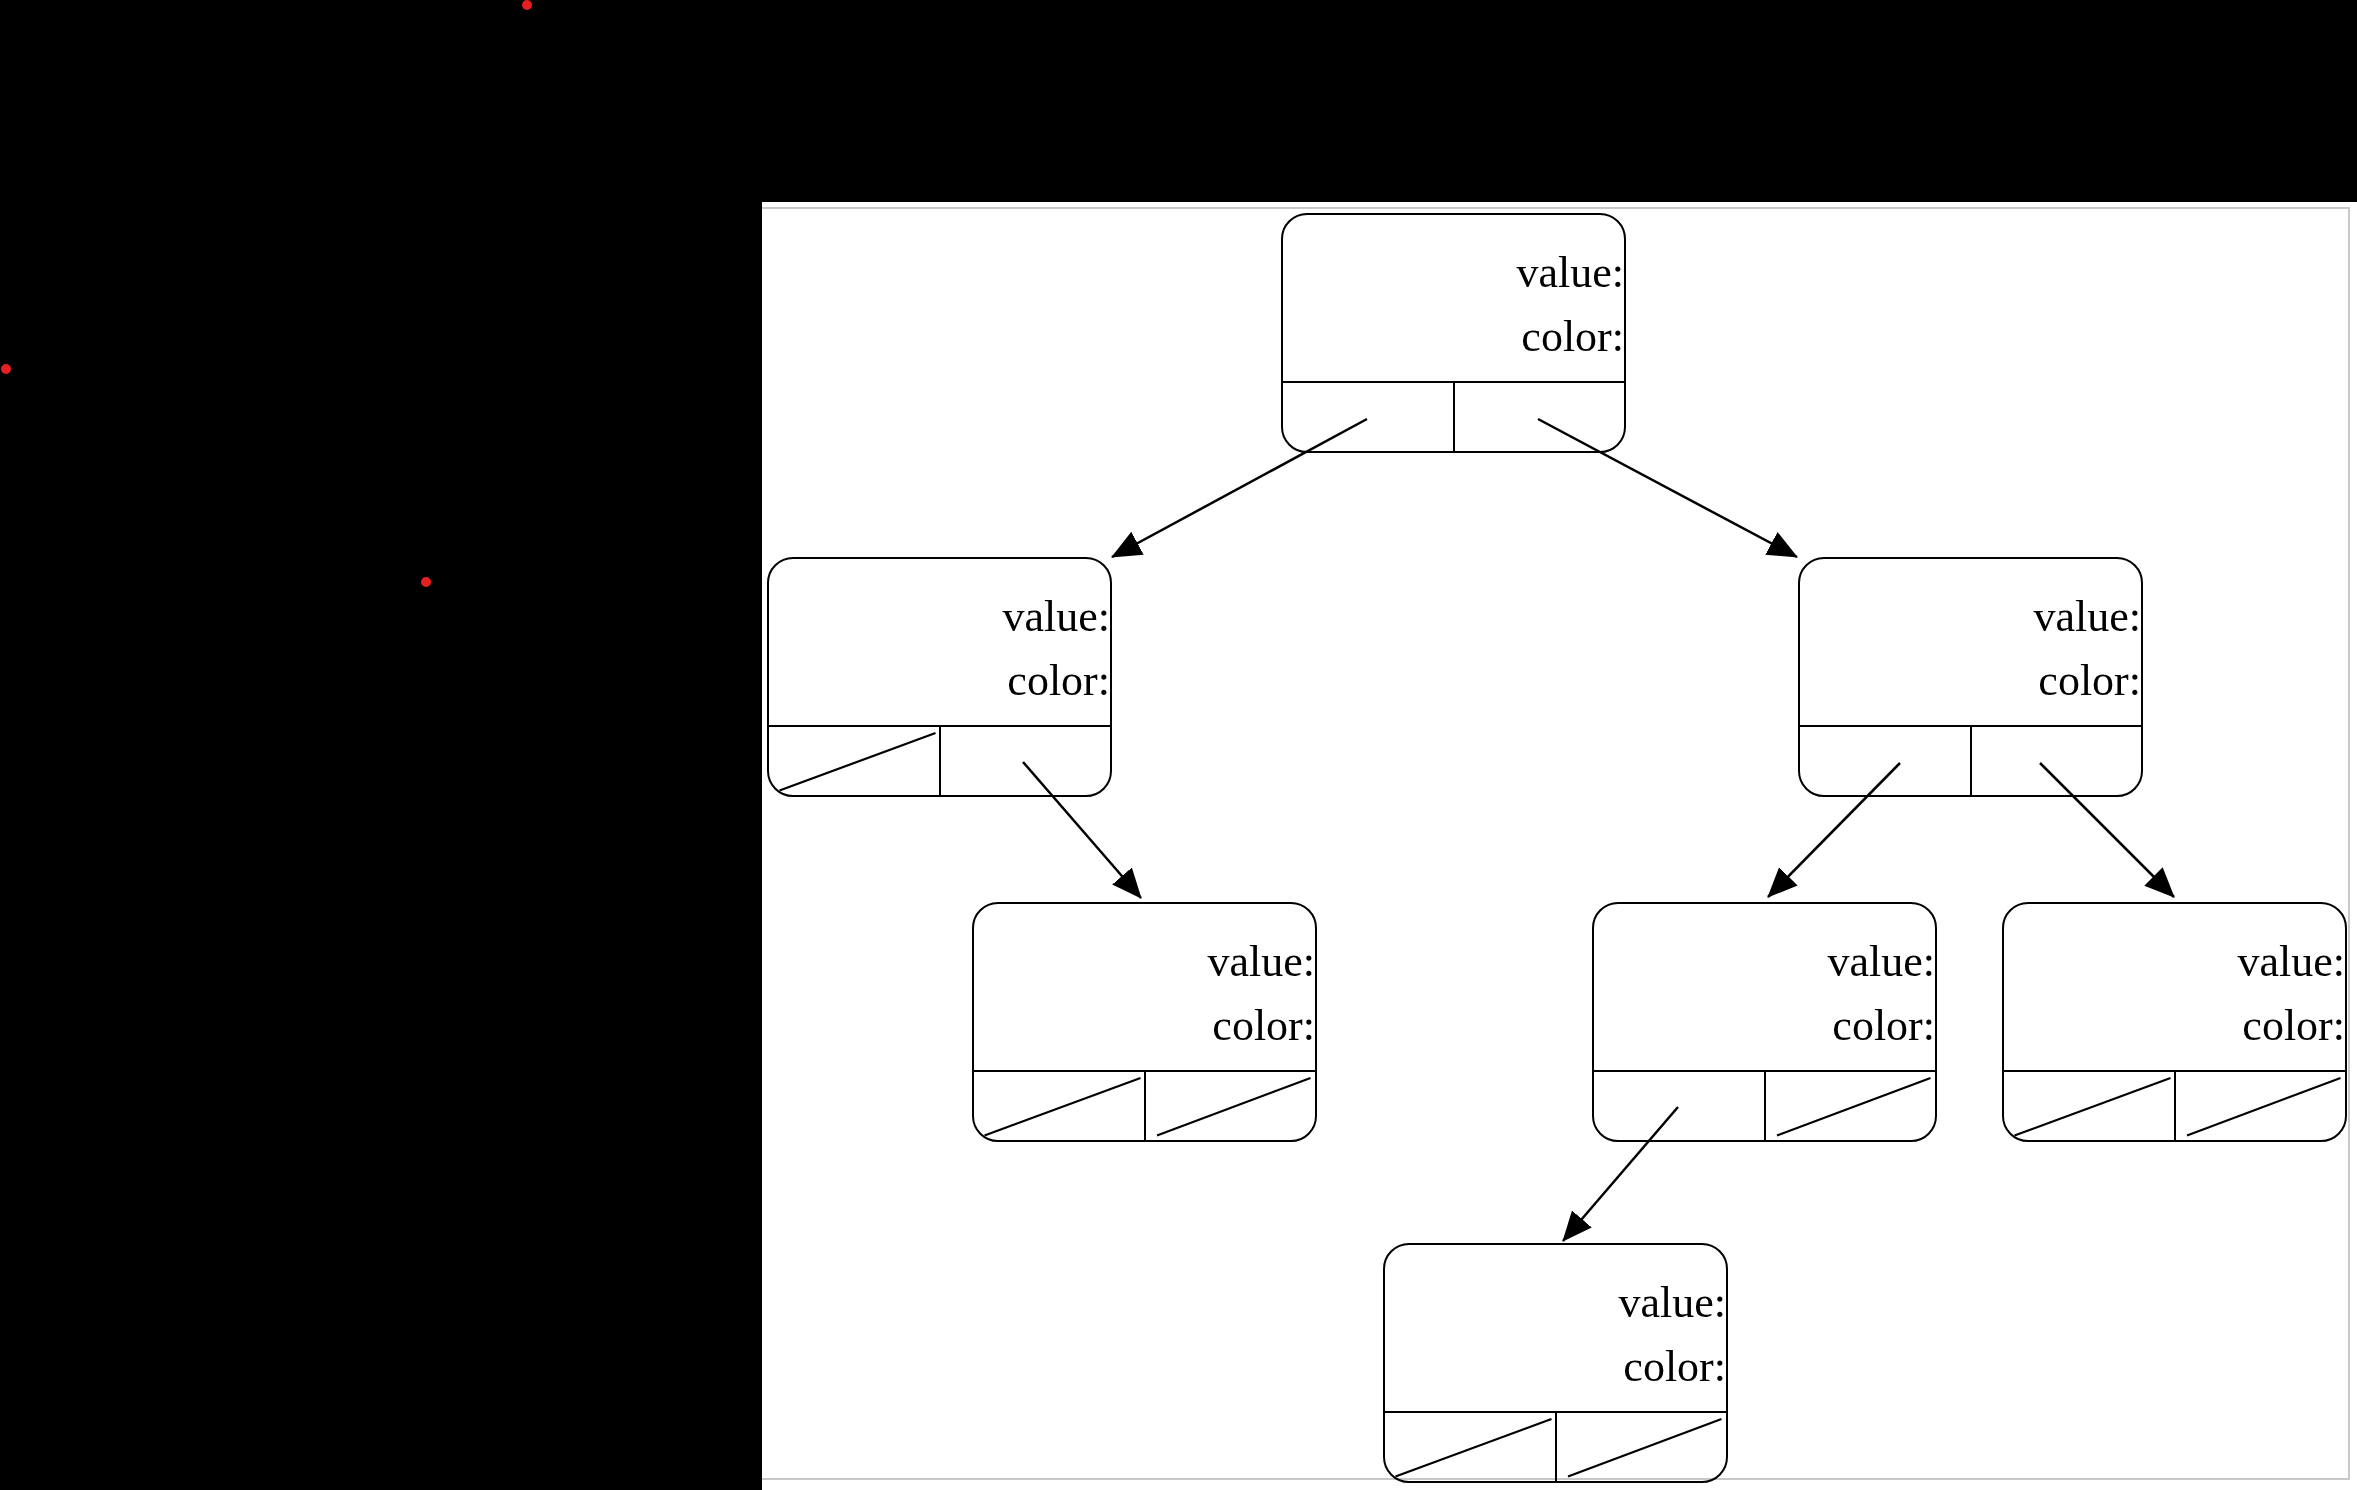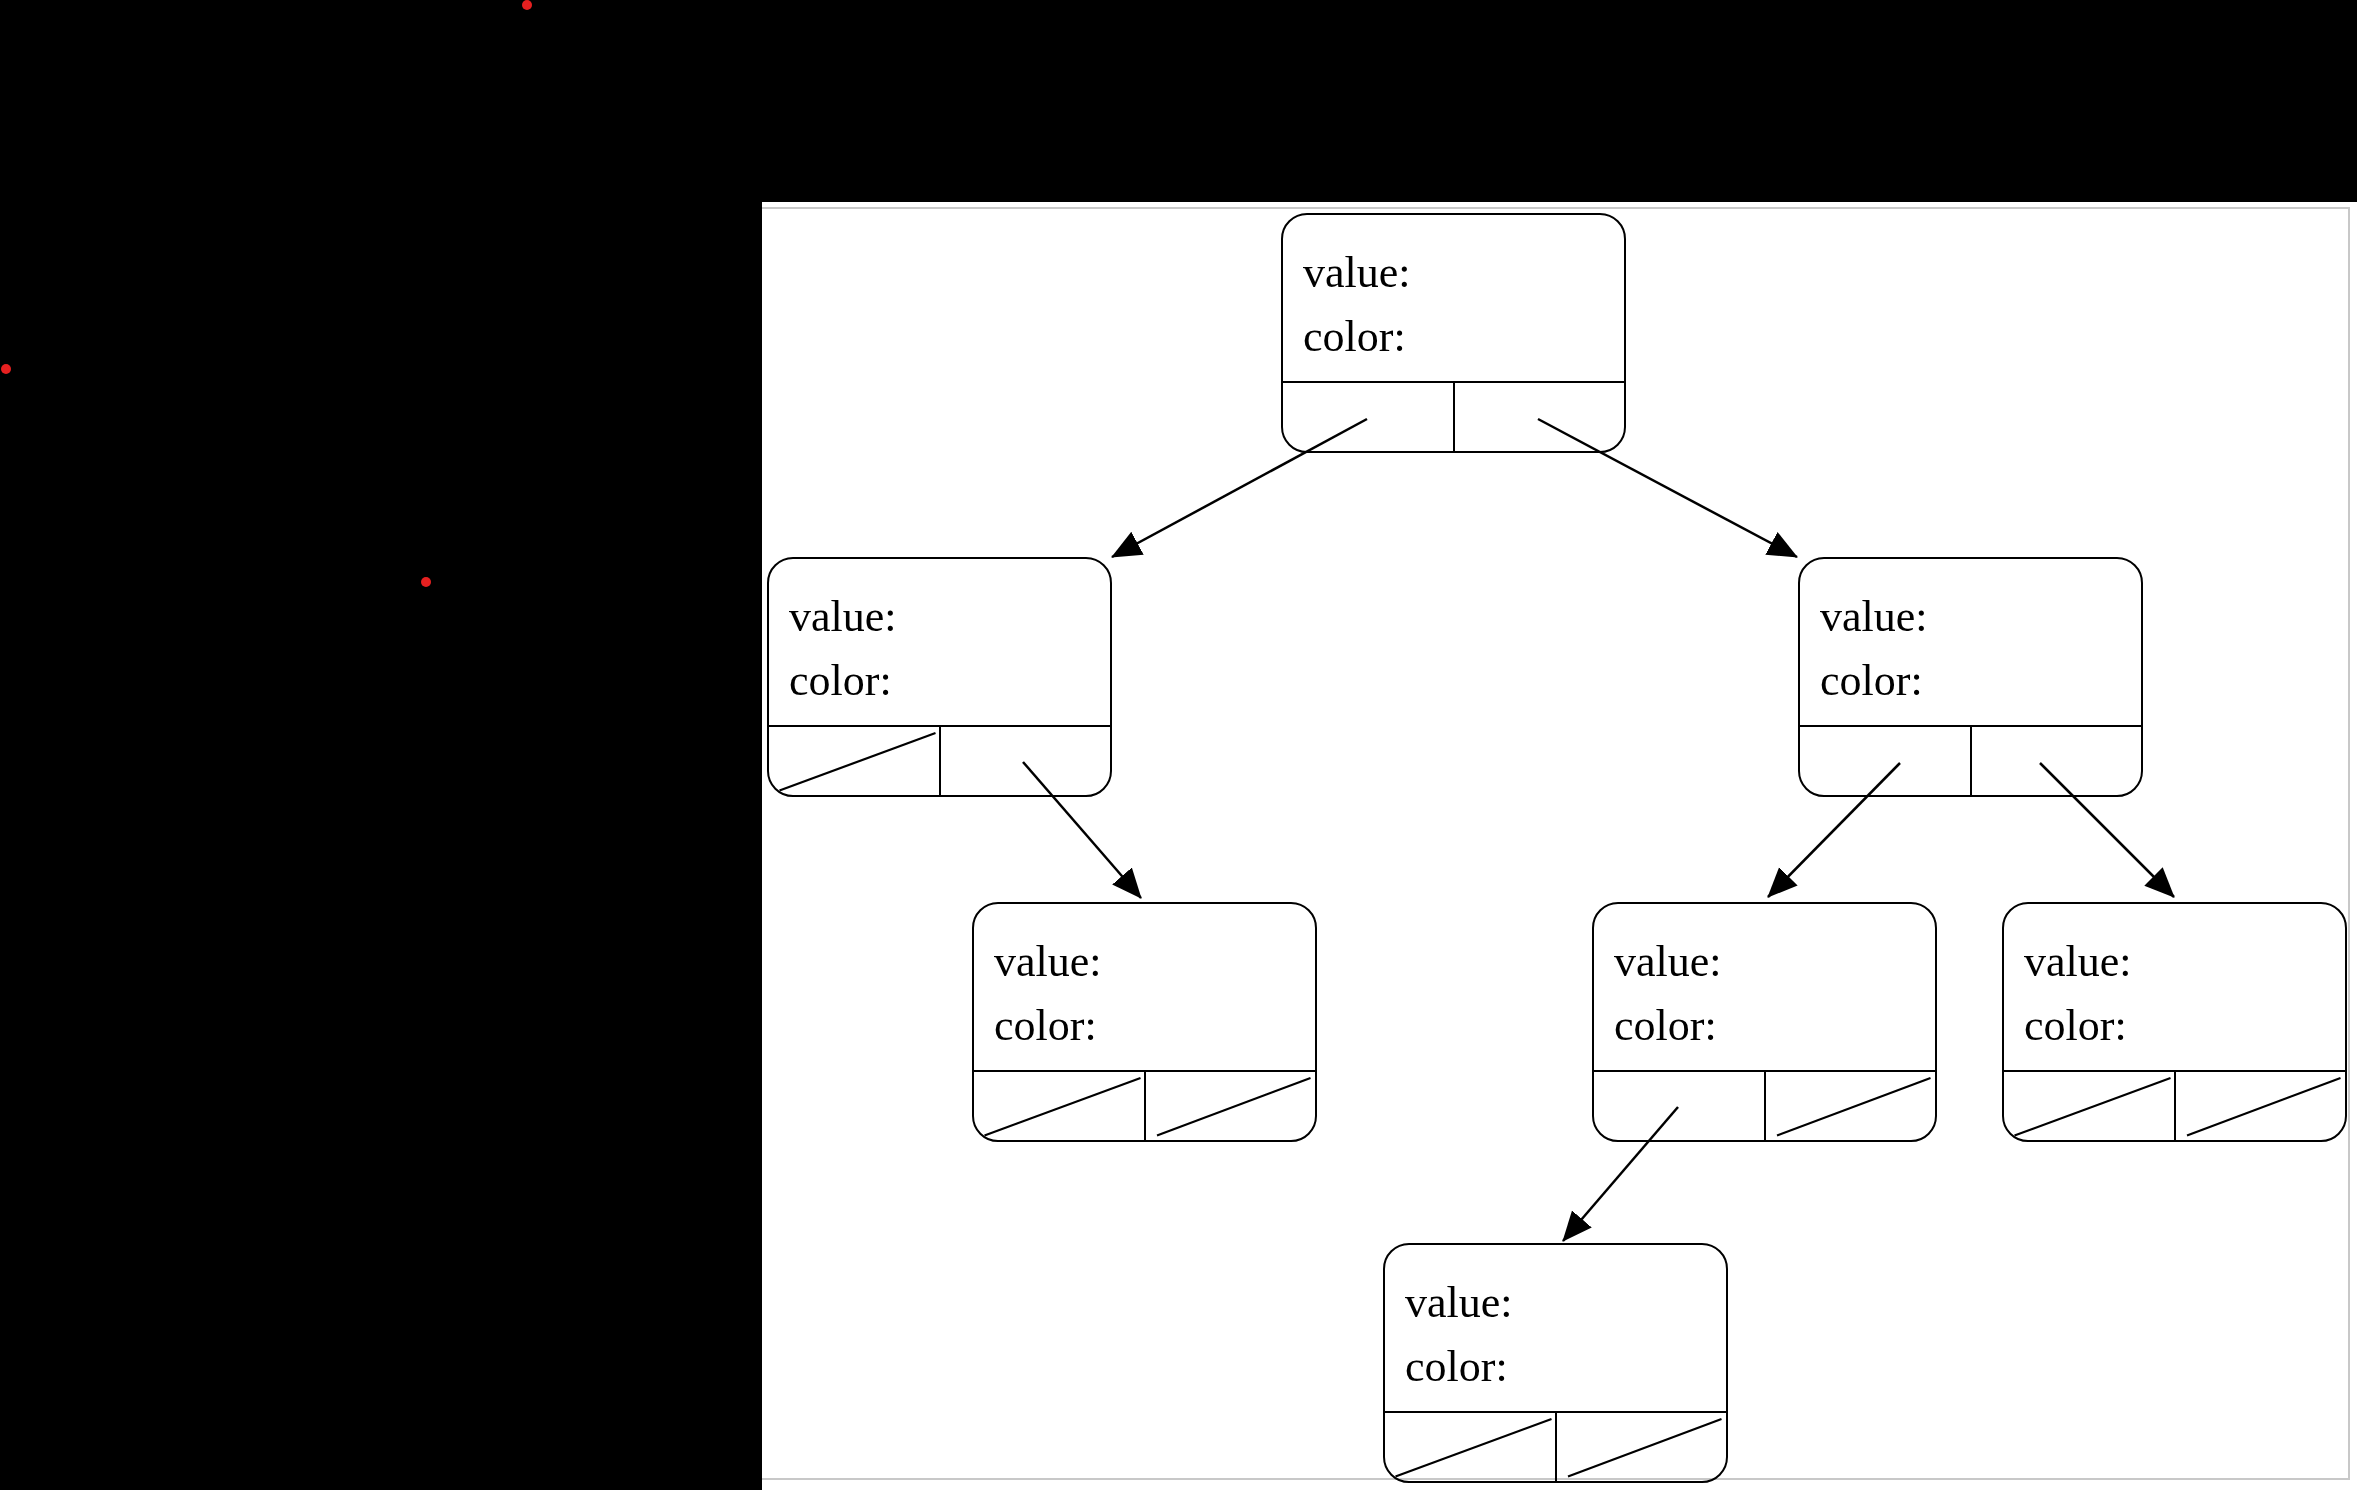--- a/index.html
+++ b/index.html
@@ -19,20 +19,21 @@
   .node{
     position:absolute;width:345px;height:240px;
     border:2.5px solid #000;border-radius:26px;
     box-sizing:border-box;background:transparent;
     font-size:44px;color:#000;
   }
   .node-fields{
     height:117px;box-sizing:border-box;
     padding:26px 0 0 20px;line-height:64px;
     white-space:nowrap;
+    text-align:right;
   }
   .pointer-row{
     position:absolute;left:0;right:0;bottom:0;height:68px;
     border-top:2.5px solid #000;display:flex;
   }
   .pointer-cell{flex:1;}
   .pointer-cell.right{border-left:2.5px solid #000;}
   .overlay-svg{position:absolute;left:0;top:0;pointer-events:none;}
   .red-dot{position:absolute;border-radius:50%;}
 </style>

